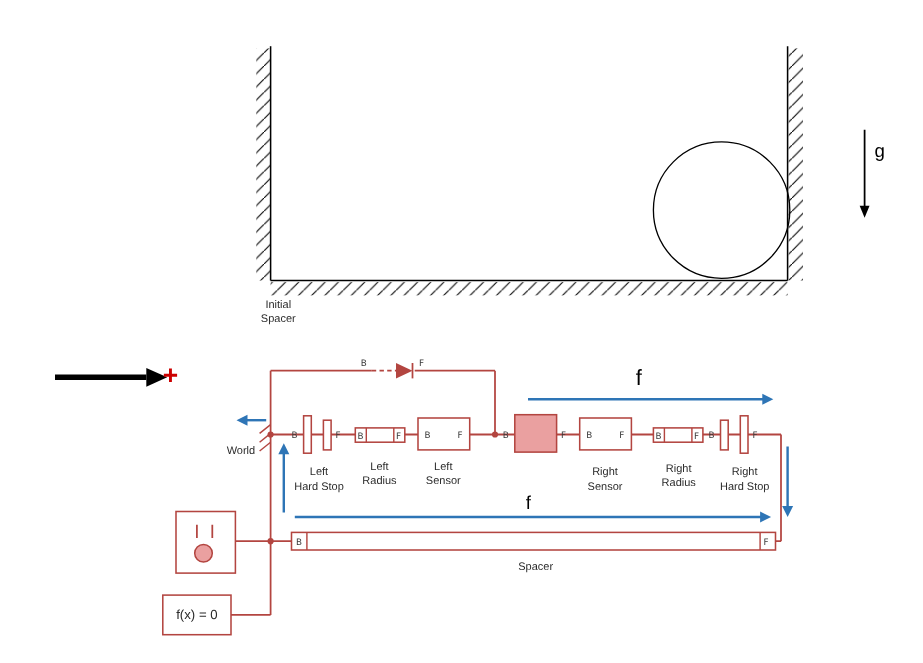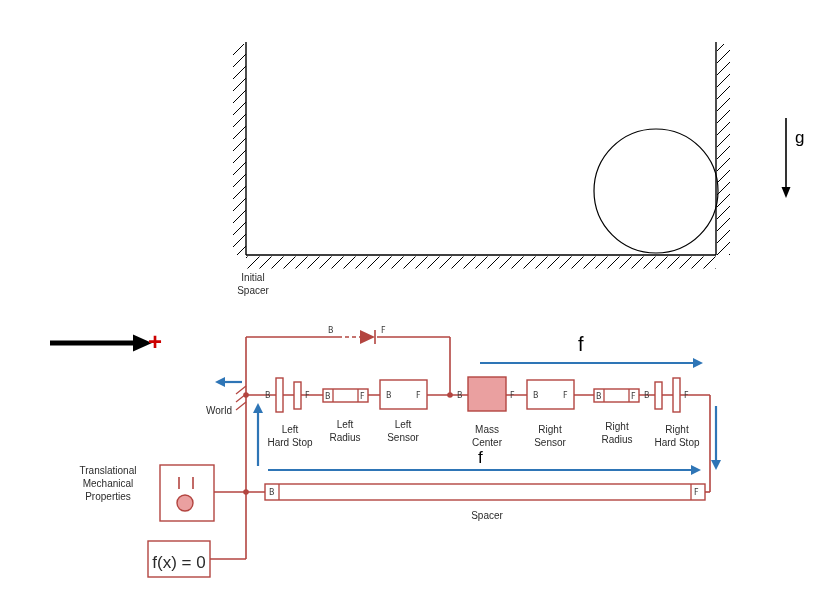--- a/index.html
+++ b/index.html
@@ -195,33 +195,28 @@
 
   <div class="label" style="left:250px; top:423px; width:80px;">Left
 Hard Stop</div>
 
   <div class="label" style="left:305px; top:418px; width:80px;">Left
 Radius</div>
 
   <div class="label" style="left:363px; top:418px; width:80px;">Left
 Sensor</div>
 
-  <div class="label" style="left:447px; top:423px; width:80px;">Mass
-Center</div>
 
   <div class="label" style="left:510px; top:423px; width:80px;">Right
 Sensor</div>
 
   <div class="label" style="left:577px; top:420px; width:80px;">Right
 Radius</div>
 
   <div class="label" style="left:637px; top:423px; width:80px;">Right
 Hard Stop</div>
 
-  <div class="label" style="left:60px; top:464px; width:96px;">Translational
-Mechanical
-Properties</div>
 
   <div class="label" style="left:447px; top:509px; width:80px;">Spacer</div>
 
-  <div class="label" style="left:148px; top:552px; width:62px; font-size:17px;">f(x) = 0</div>
+  <div class="label" style="left:148px; top:552px; width:62px; font-size:12px;">f(x) = 0</div>
 
 </div>
 
 </body></html>

